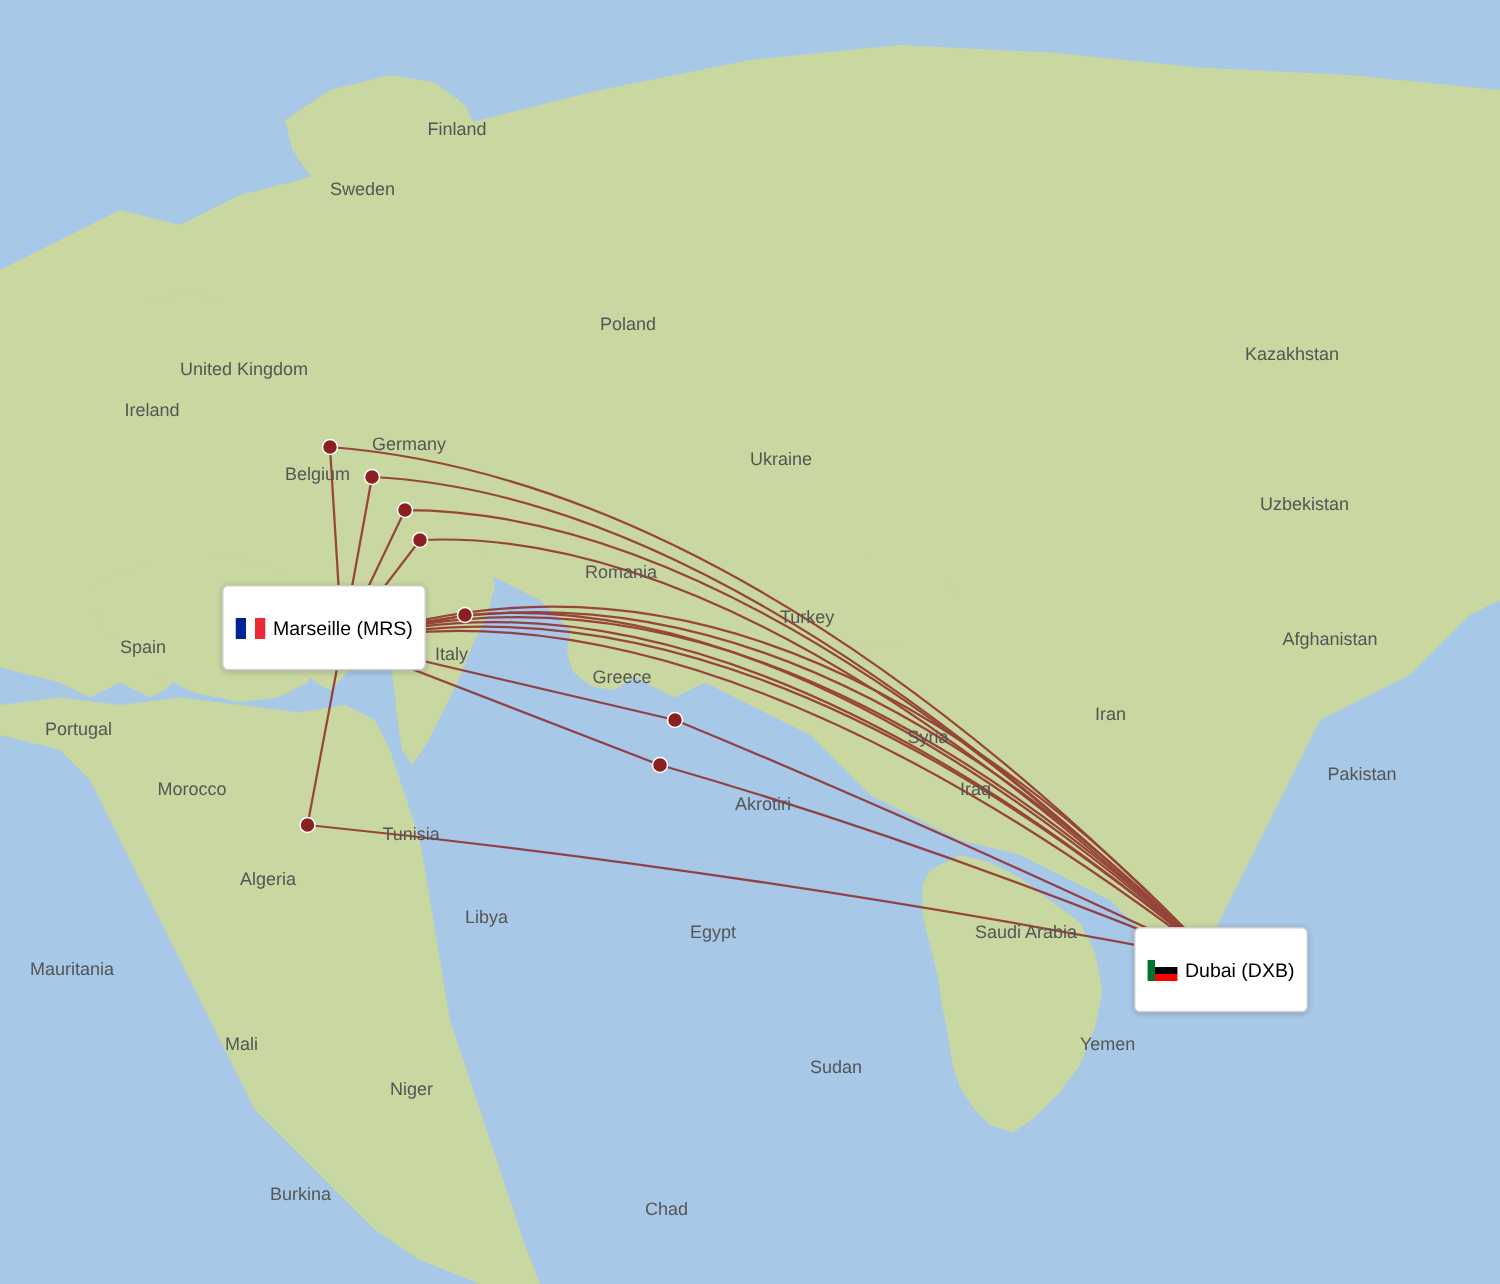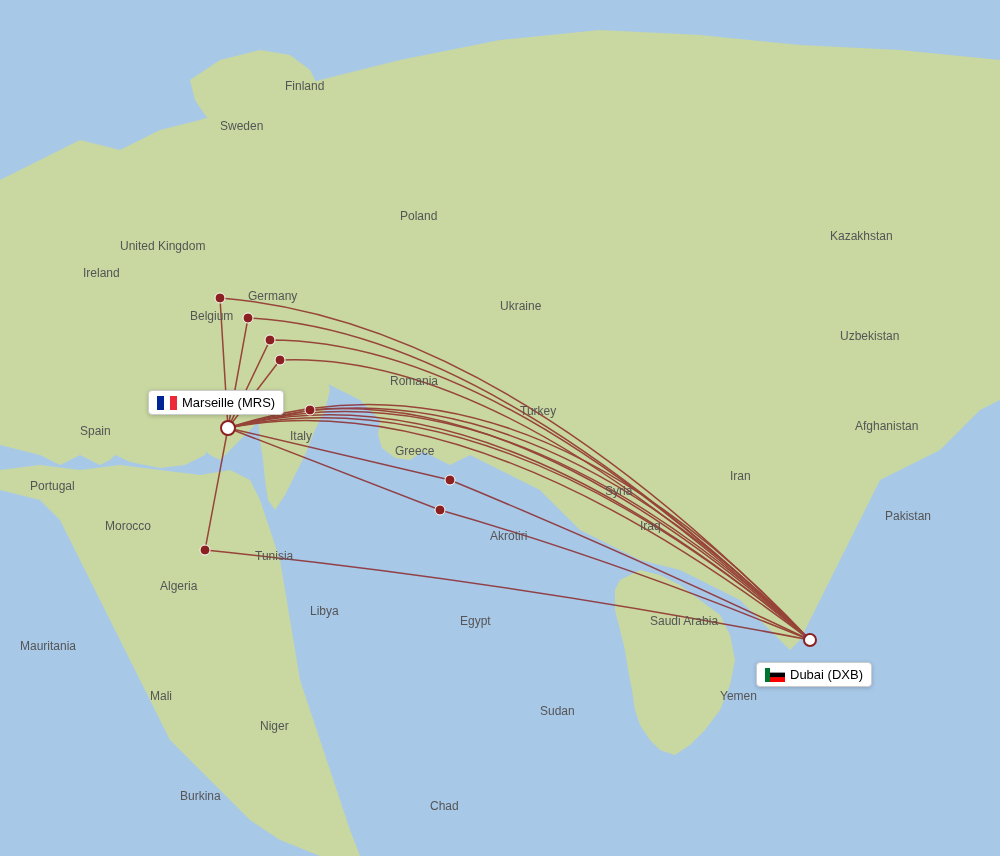--- a/index.html
+++ b/index.html
@@ -18,21 +18,21 @@
       position: absolute;
       top: 0;
       left: 0;
     }
 
     .airport-label {
       position: absolute;
       background: white;
       border: 1px solid #ccc;
       border-radius: 4px;
-      padding: 4px 8px;
+      padding: 20px 8px;
       font-size: 13px;
       font-weight: 500;
       display: flex;
       align-items: center;
       gap: 5px;
       white-space: nowrap;
       box-shadow: 0 1px 4px rgba(0,0,0,0.2);
     }
 
     .flag {
@@ -43,21 +43,20 @@
     }
 
     .marseille-label {
       left: 148px;
       top: 390px;
     }
 
     .dubai-label {
       left: 756px;
       top: 618px;
-      margin-top: 44px;
     }
   </style>
 </head>
 <body>
 
 <div id="map-container">
   <svg id="map-svg" viewBox="0 0 1000 856" xmlns="http://www.w3.org/2000/svg">
 
     <rect width="1000" height="856" fill="#a8c8e8"></rect>
 

